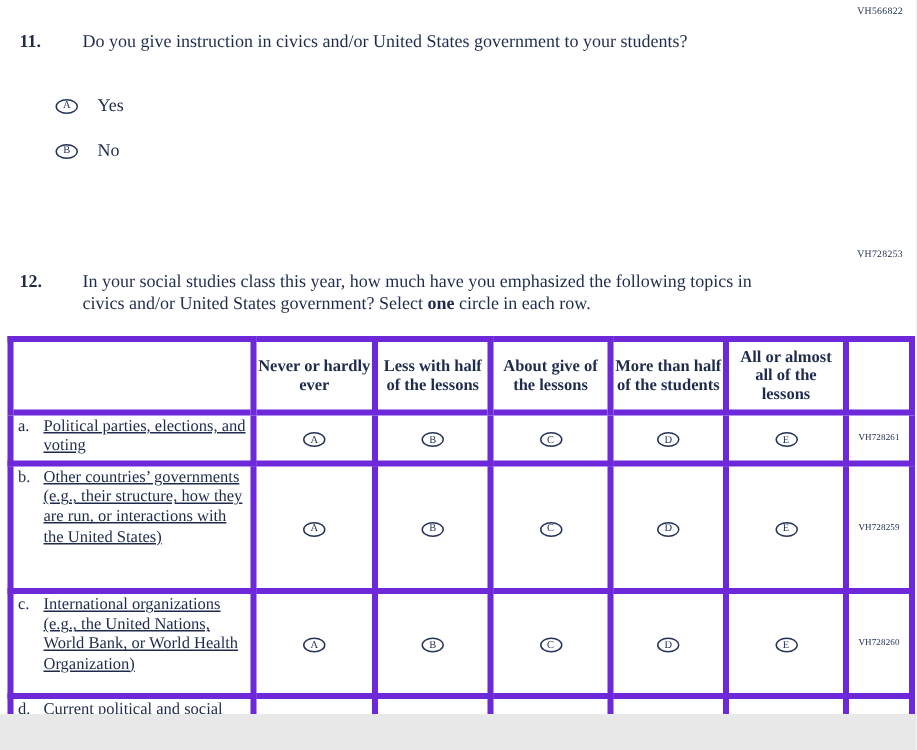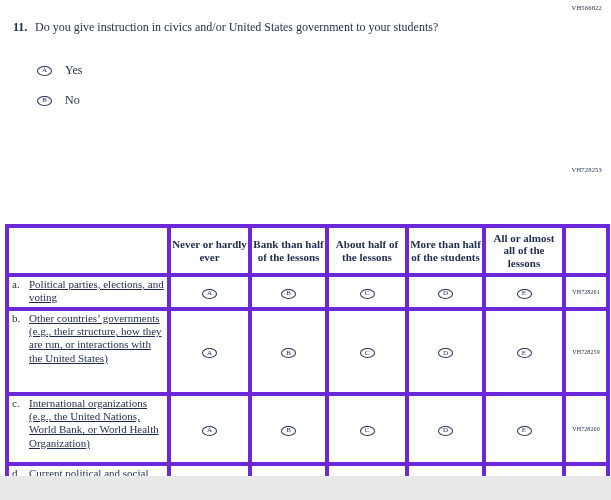--- a/index.html
+++ b/index.html
@@ -30,21 +30,21 @@
     font-size: 12px;
     line-height: 1.22;
   }
   .q11 { top: 20px; left: 13px; }
   .q12 { top: 180px; left: 13px; }
   .qnum {
     font-weight: bold;
     width: 22px;
     flex: 0 0 22px;
   }
-  .qtext { width: 458px; }
+  .qtext { width: 458px; margin-left: 20px; }
   .bold-inline { font-weight: bold; }
 
   .option {
     position: absolute;
     left: 37px;
     display: flex;
     align-items: center;
     font-size: 12px;
     cursor: pointer;
   }
@@ -147,37 +147,41 @@
     <span class="option-label">Yes</span>
   </div>
 
   <div class="option option-no">
     <span class="bubble">B</span>
     <span class="option-label">No</span>
   </div>
 
   <div class="code code-q12">VH728253</div>
 
+  <div class="question q12">
+    <span class="qnum">12.</span>
+    <span class="qtext"><span>In your social studies class this year, how much have you emphasized the following topics in civics and/or United States government? Select </span><span class="bold-inline">one</span><span> circle in each row.</span></span>
+  </div>
 
   <table class="matrix">
     <colgroup>
       <col class="c-label">
         <col class="c-opt1">
         <col class="c-opt2">
         <col class="c-opt3">
         <col class="c-opt4">
         <col class="c-opt5">
         <col class="c-code">
     </colgroup>
     <thead>
         <tr>
           <th></th>
           <th>Never or hardly ever</th>
-          <th>Bank than half of the lessons</th>
-          <th>About half of the lessons</th>
+          <th>Less with half of the lessons</th>
+          <th>About give of the lessons</th>
           <th>More than half of the students</th>
           <th>All or almost all of the lessons</th>
           <th></th>
         </tr>
       </thead>
     <tbody>
         <tr>
           <td class="row-label">
             <div class="item-flex">
               <span class="item-letter">a.</span>

